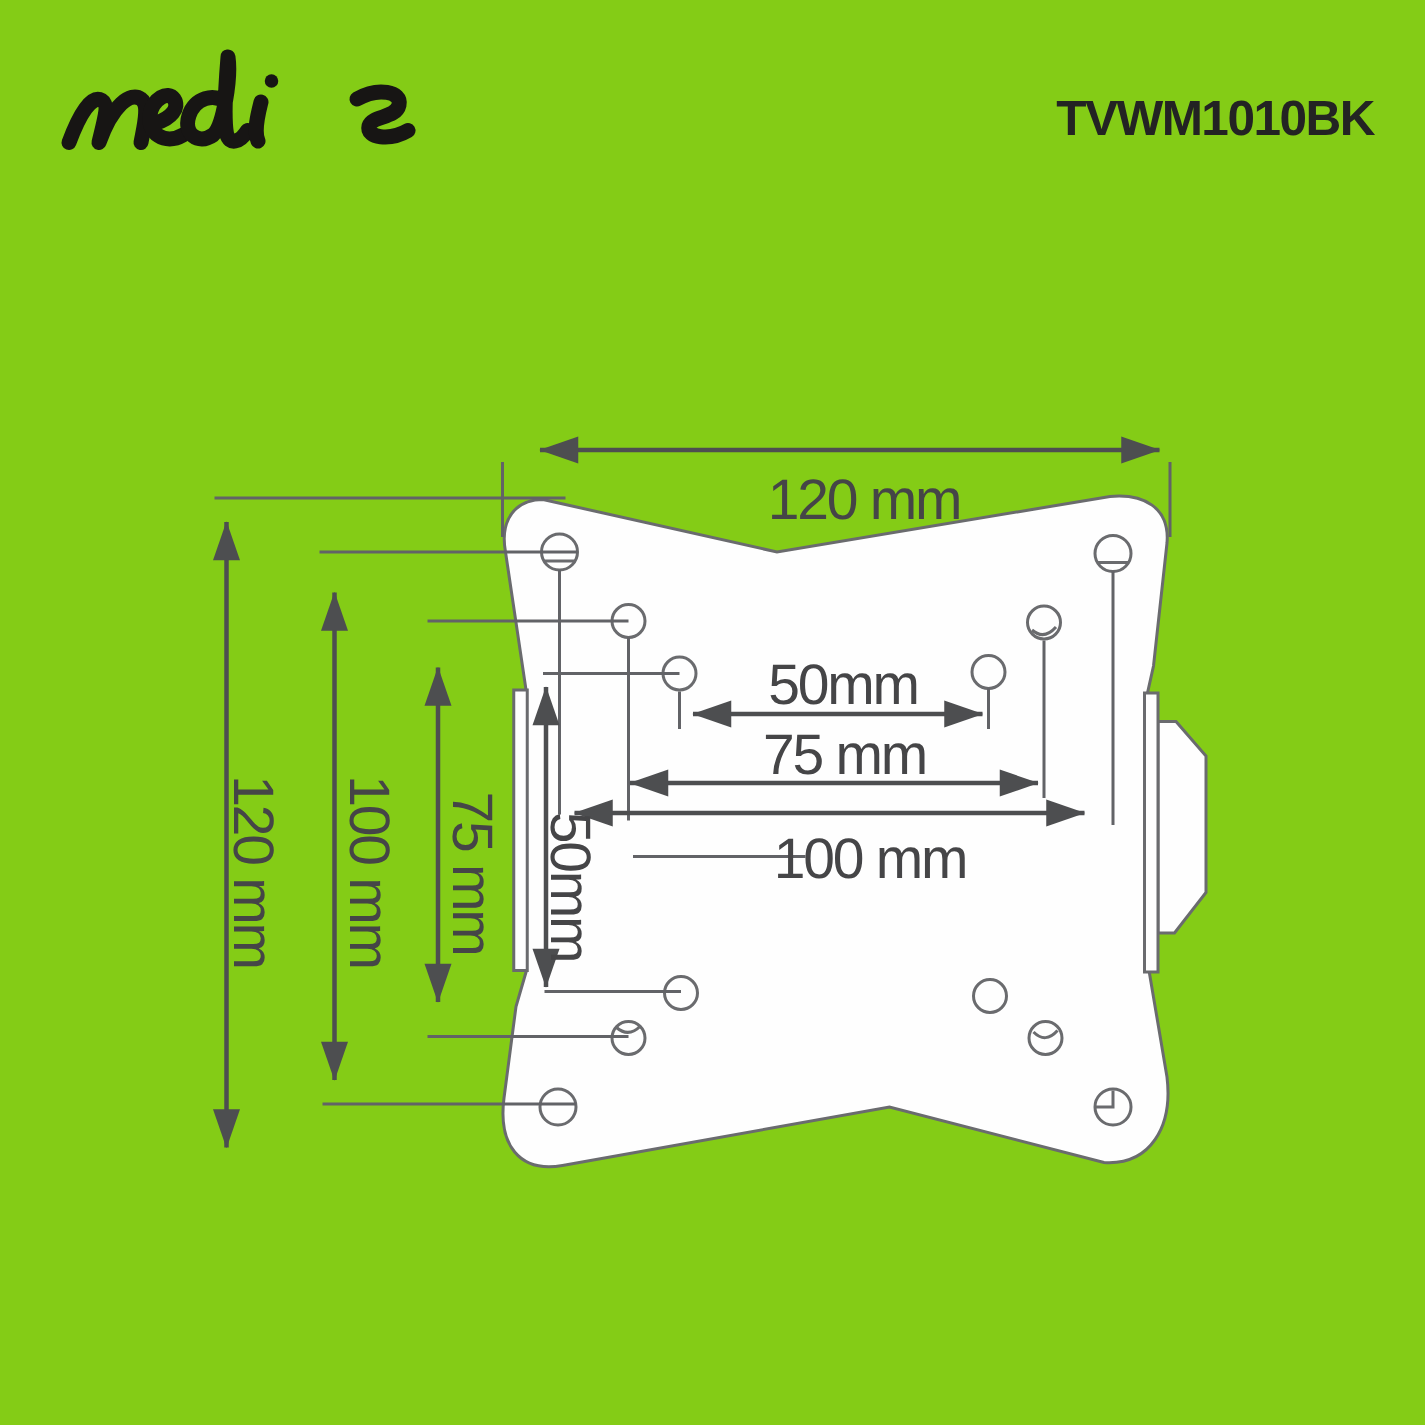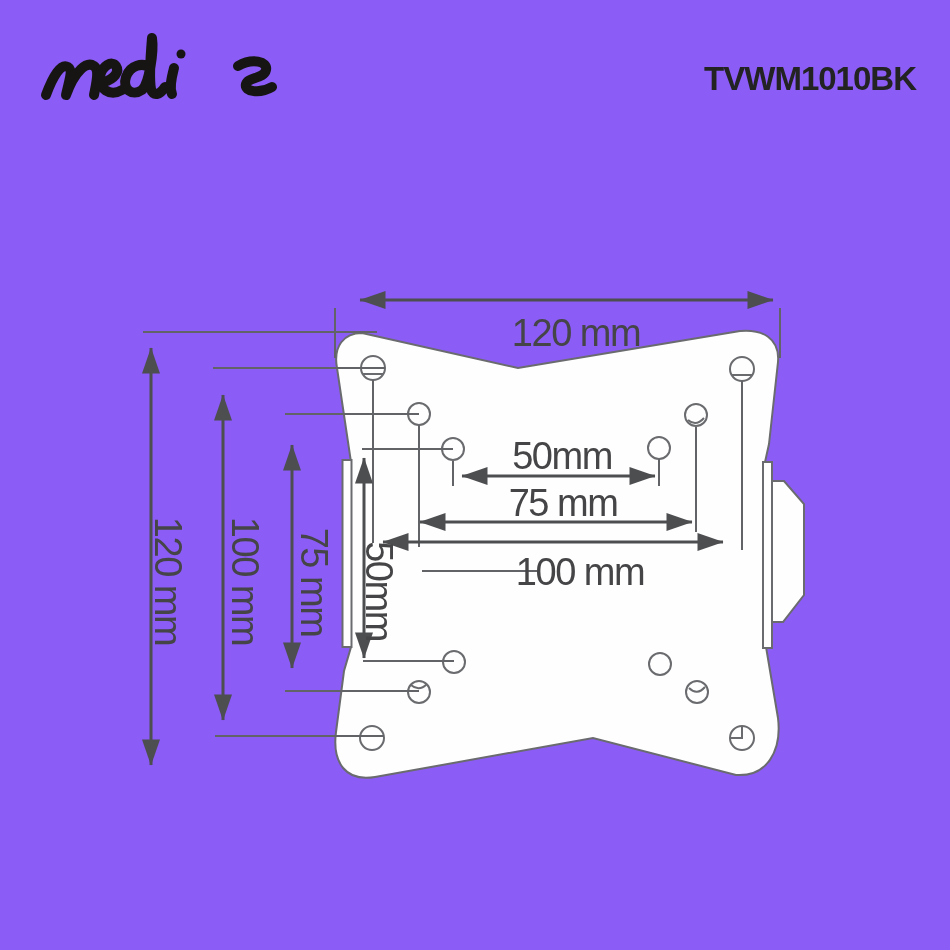--- a/index.html
+++ b/index.html
@@ -1,16 +1,16 @@
 <!DOCTYPE html>
 <html><head>
 <meta charset="utf-8">
 <style>
   html,body{margin:0;padding:0;background:#ffffff;}
-  .canvas{position:relative;width:950px;height:950px;background:#8b5cf6;overflow:hidden;
+  .canvas{position:relative;width:950px;height:950px;background:#84cc16;overflow:hidden;
           font-family:"Liberation Sans", sans-serif;}
   svg text{fill:#454547;}
   .dim-label{font-size:38px;letter-spacing:-1.5px;}
   .model-label{font-size:33px;font-weight:bold;letter-spacing:-1px;fill:#232323;}
   .hidden-brand{opacity:0;font-size:10px;}
 </style>
 </head>
 <body>
 
 <div class="canvas">

